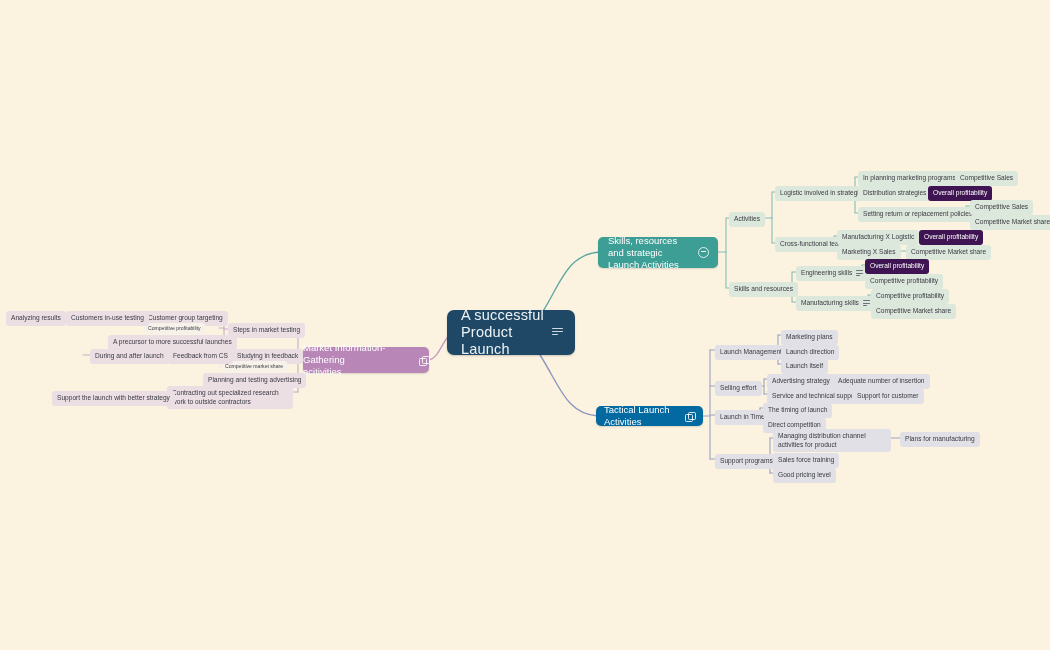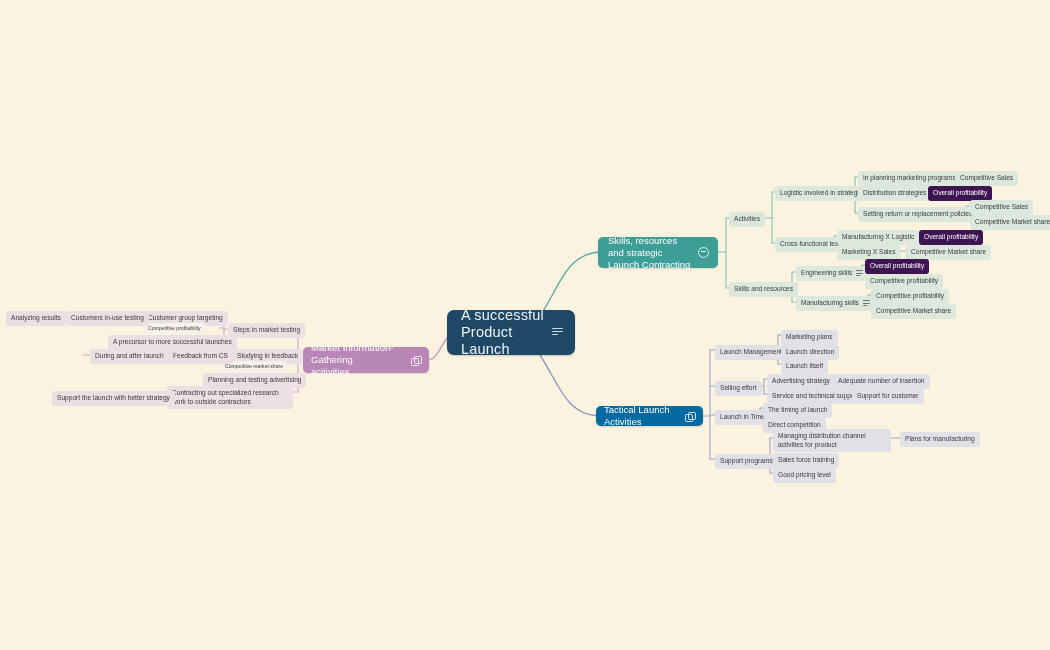--- a/index.html
+++ b/index.html
@@ -189,21 +189,21 @@
 Product Launch</span>
     <span class="icon ic-note">
         <i></i>
         <i></i>
         <i></i>
       </span>
   </div>
 
   <div class="node branch teal" style="left:598px;top:237px;width:120px;height:31px;">
     <span class="txt">Skills, resources and strategic
-Launch Contracting</span>
+Launch Activities</span>
     <span class="icon ic-collapse"></span>
   </div>
 
   <div class="node leaf green" style="left:729px;top:212px;">
     <span class="txt">Activities</span>
     </div>
 
   <div class="node leaf green" style="left:775px;top:186px;">
     <span class="txt">Logistic involved in strategies</span>
     </div>
@@ -287,21 +287,21 @@
     </div>
 
   <div class="node leaf green" style="left:871px;top:289px;">
     <span class="txt">Competitive profitability</span>
     </div>
 
   <div class="node leaf green" style="left:871px;top:304px;">
     <span class="txt">Competitive Market share</span>
     </div>
 
-  <div class="node branch violet" style="left:303px;top:347px;width:126px;height:26px;padding:5px 8px;">
+  <div class="node branch violet" style="left:303px;top:347px;width:126px;height:26px;padding:5px 0;">
     <span class="txt">Market Information-Gathering
 acitivities</span>
     <span class="icon ic-copy">
         <b></b>
         <b></b>
       </span>
   </div>
 
   <div class="node leaf pink" style="left:228px;top:323px;">
     <span class="txt">Steps in market testing</span>

